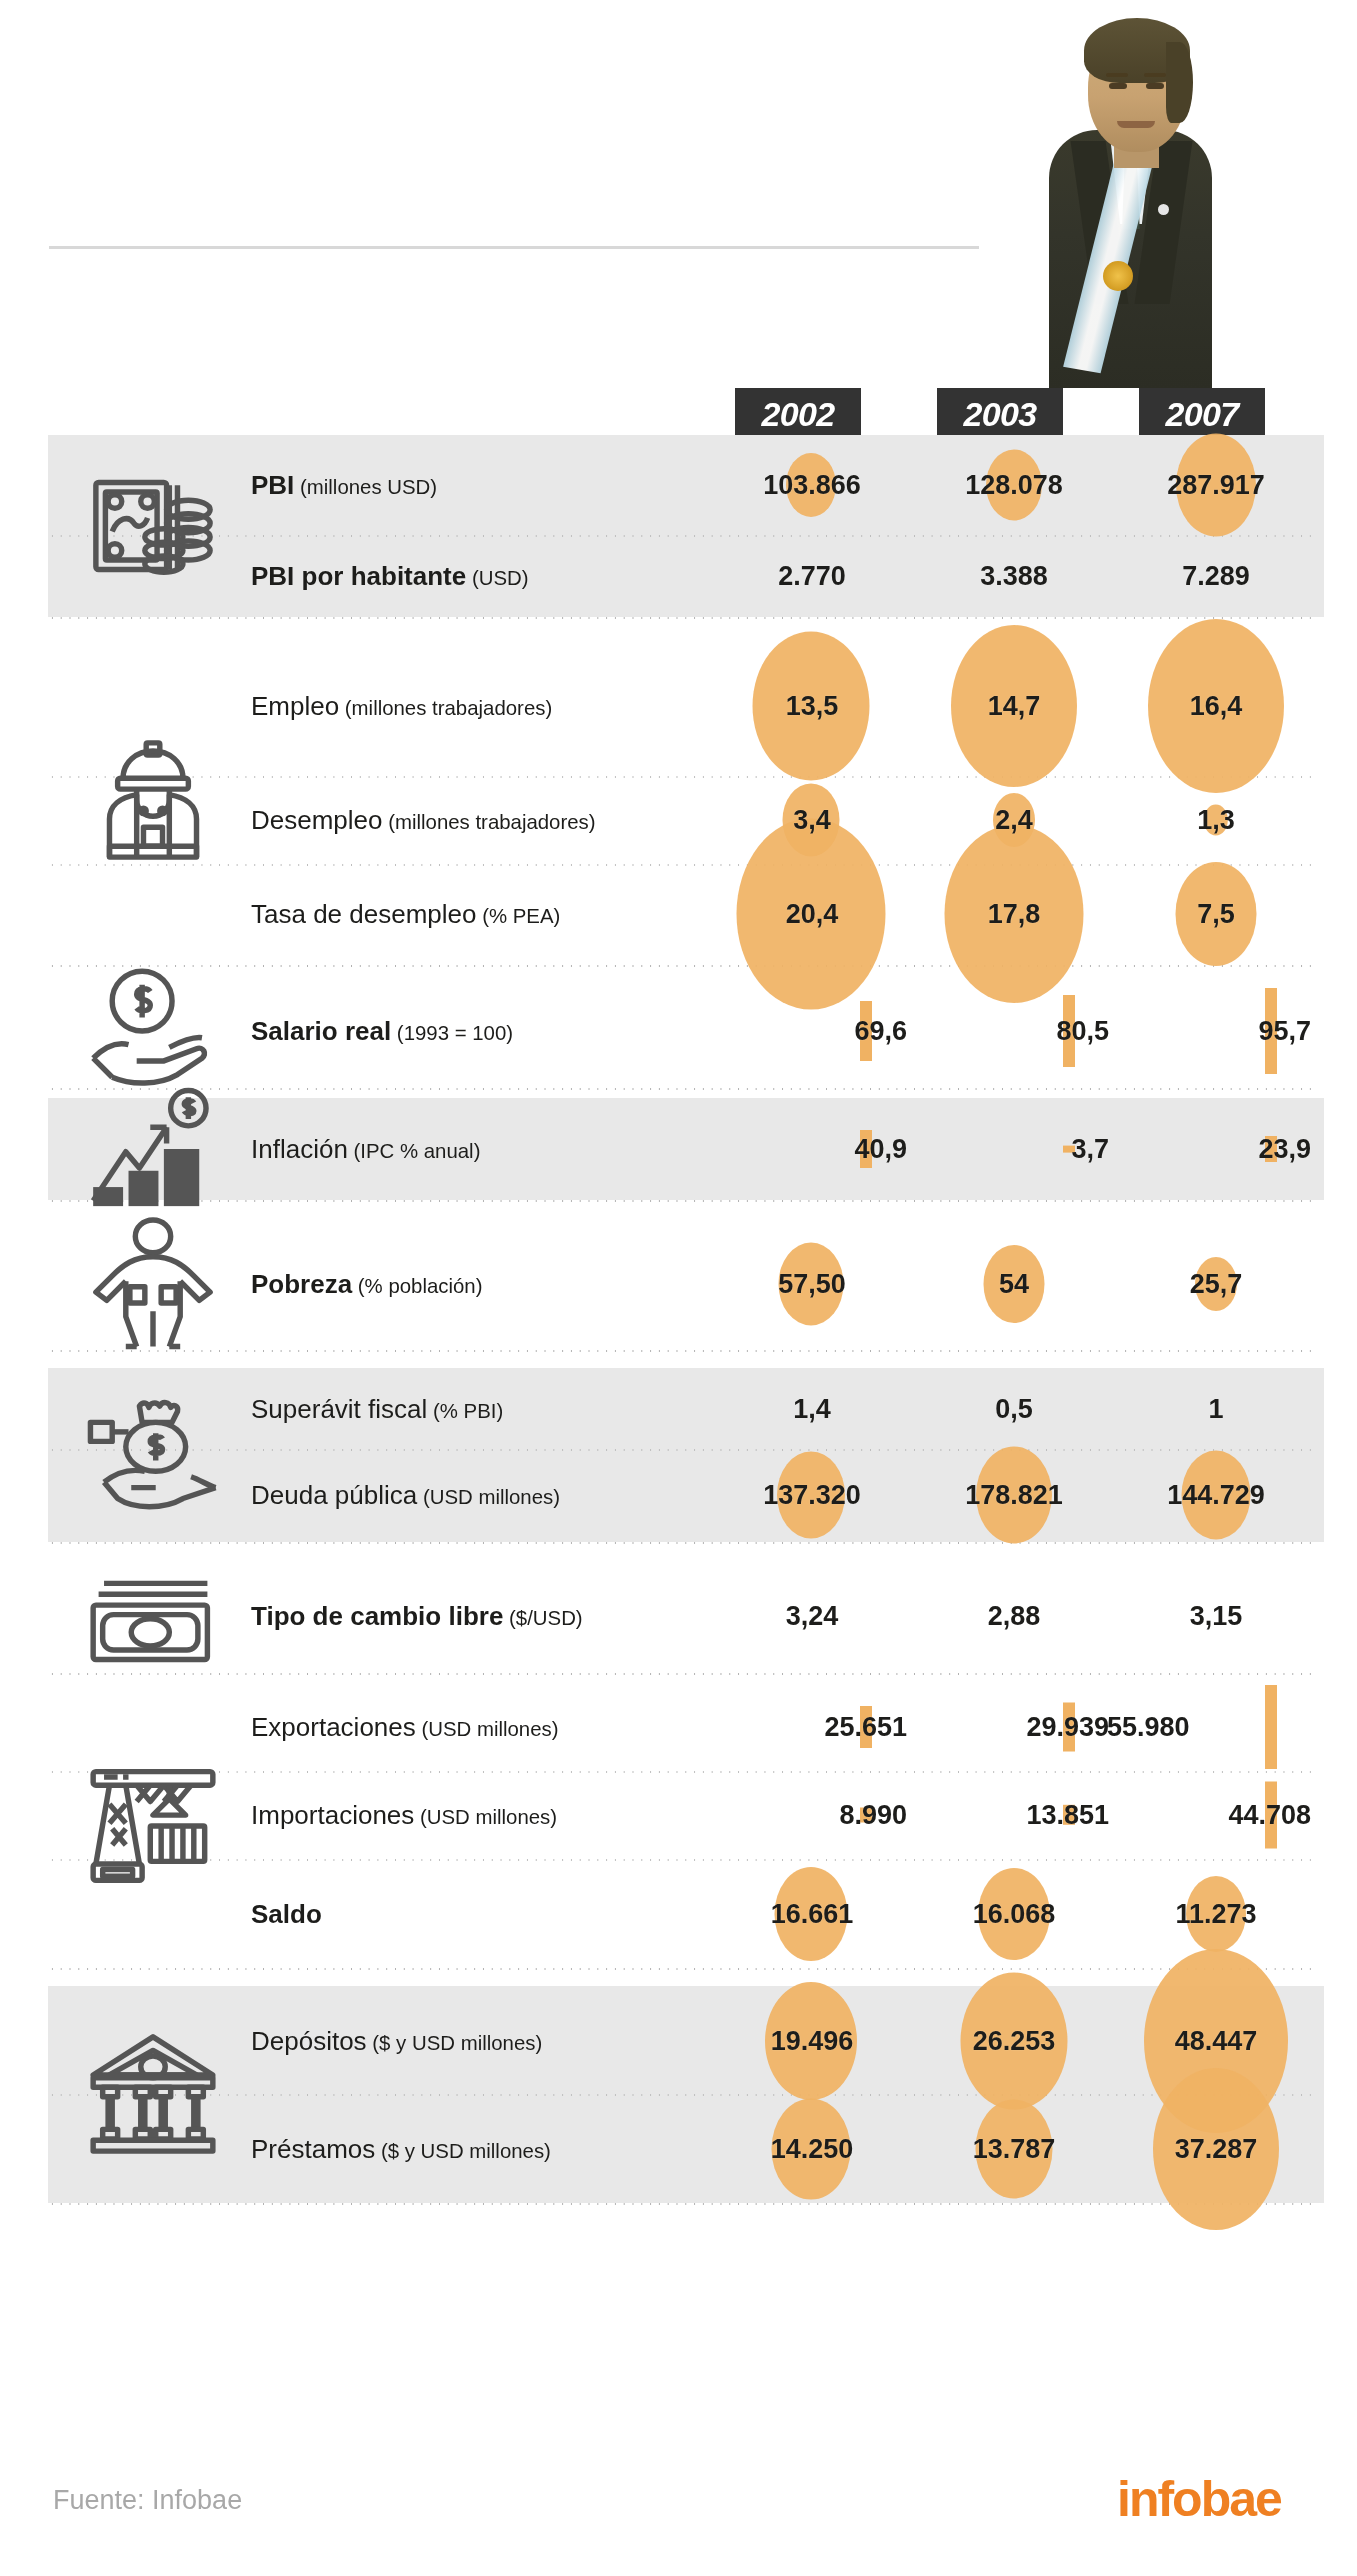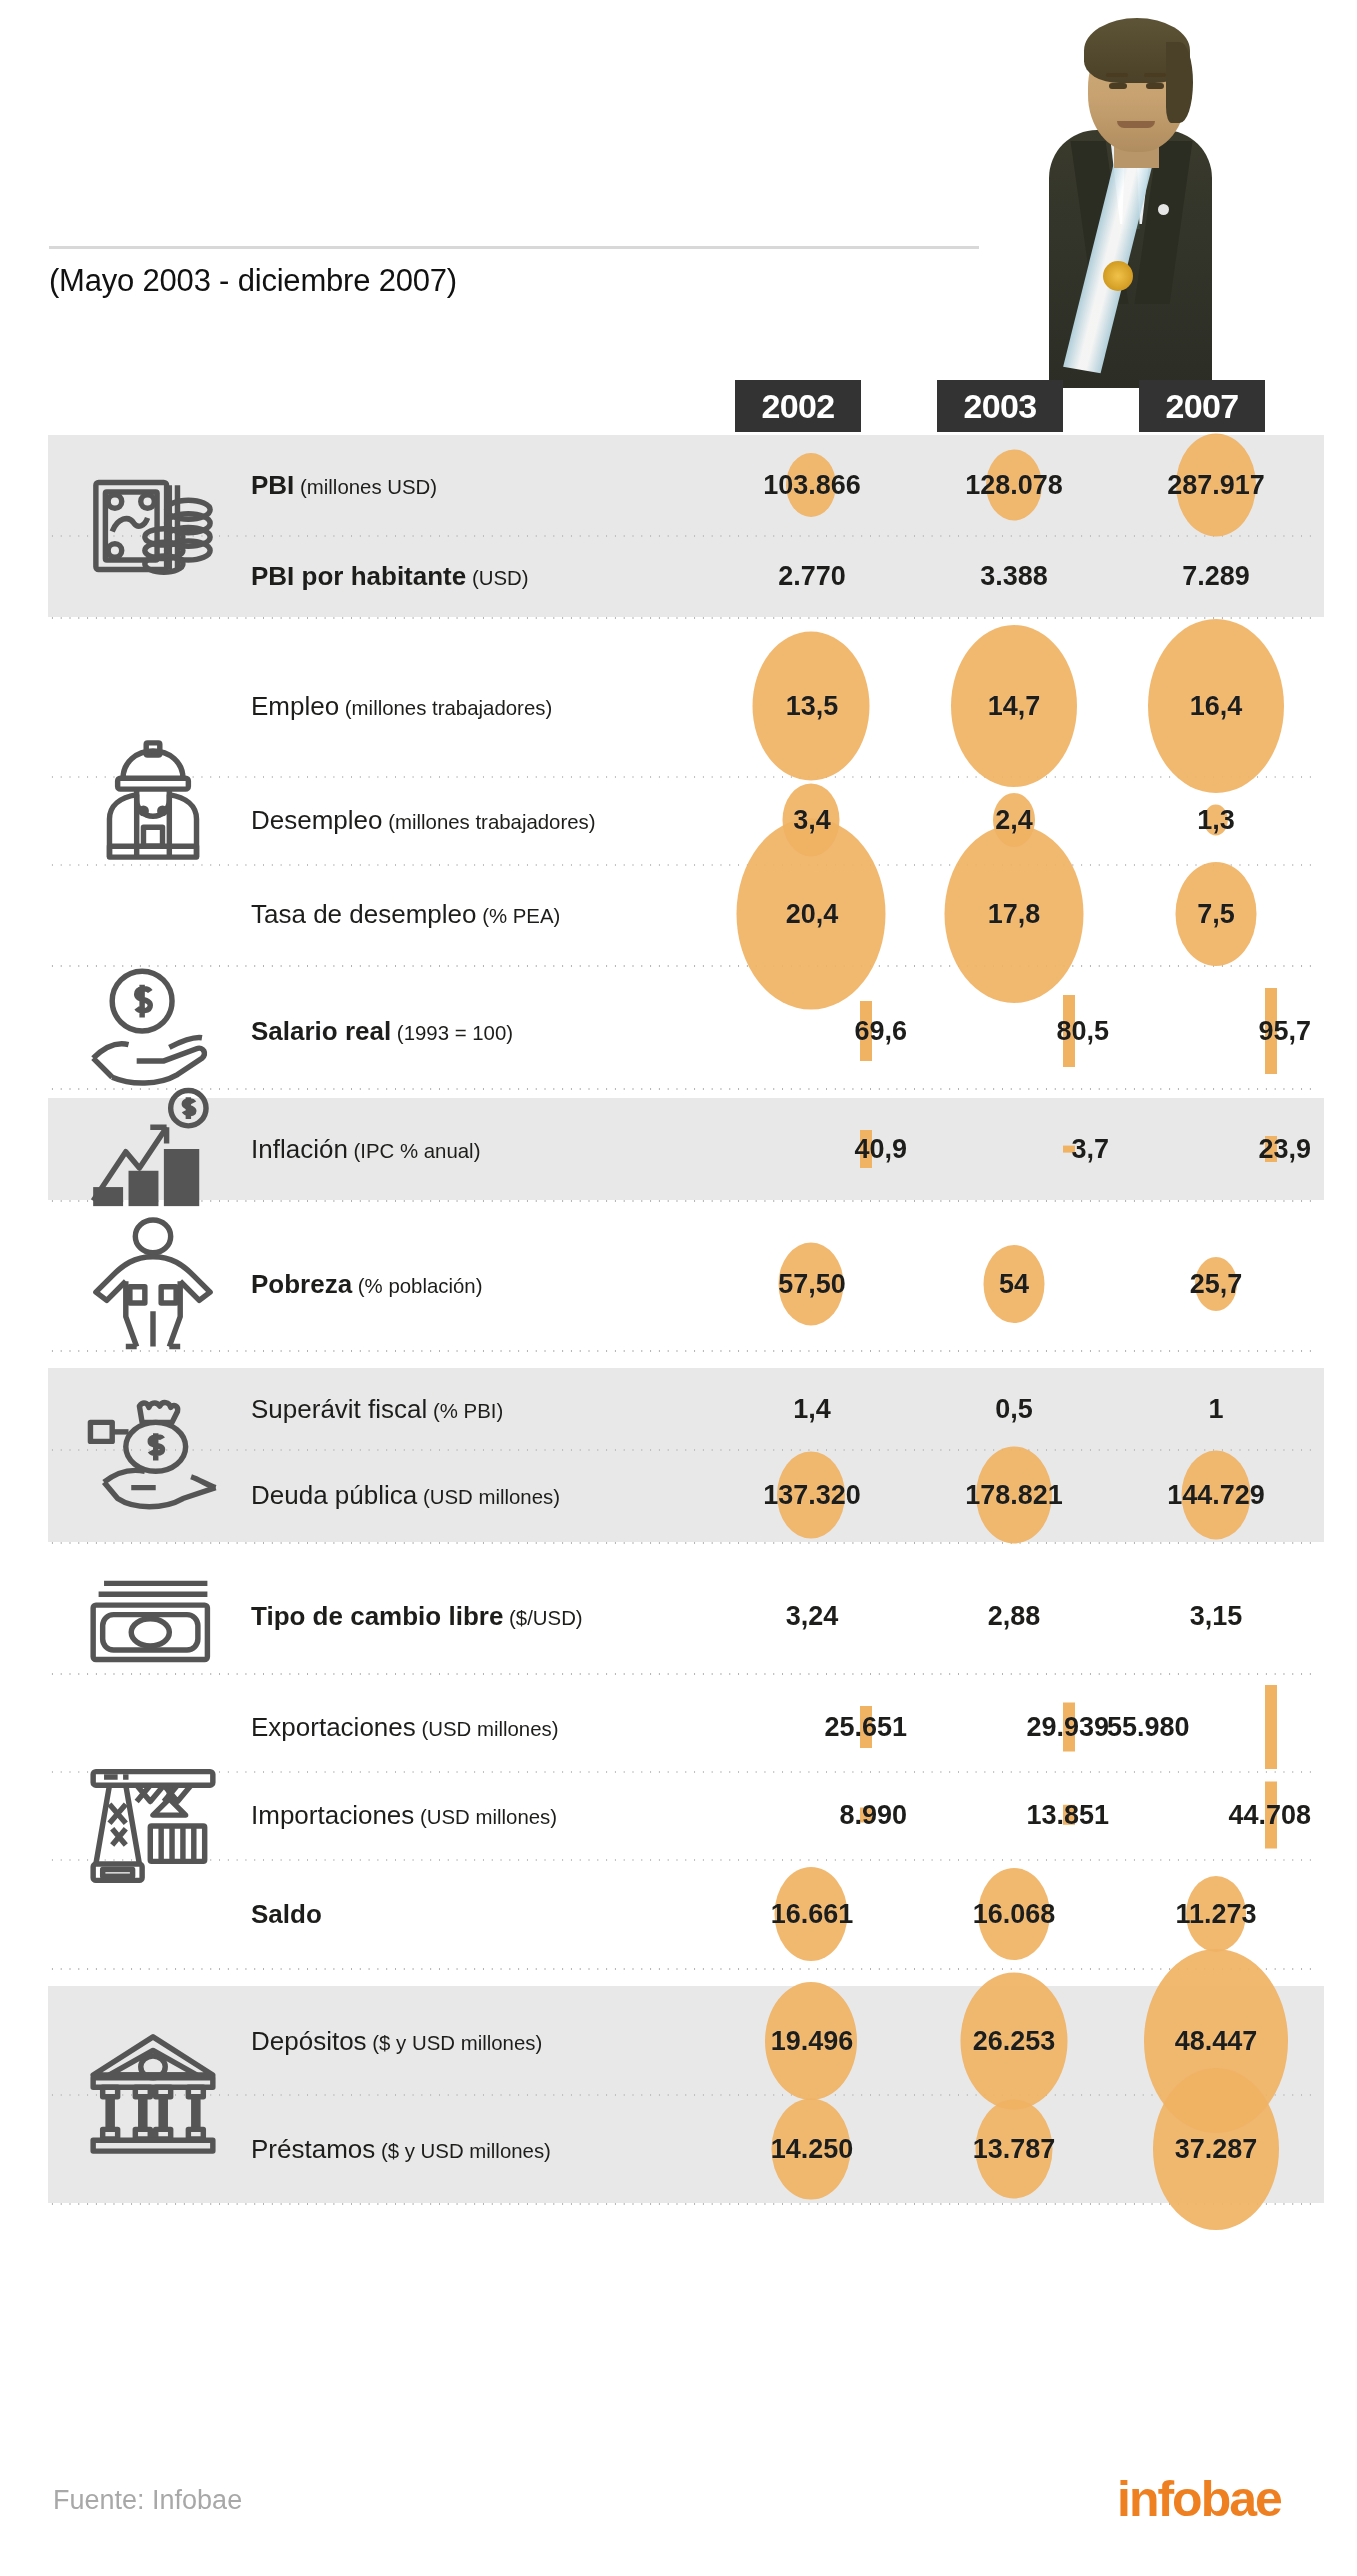--- a/index.html
+++ b/index.html
@@ -44,21 +44,21 @@
   .p-hair2{position:absolute;left:178px;top:34px;width:27px;height:81px;border-radius:0 50% 50% 20%;
      background:#4a4128;}
   .p-eyeL{position:absolute;left:121px;top:75px;width:17.7px;height:6.1px;border-radius:3.4px;background:#4b3c24;}
   .p-eyeR{position:absolute;left:158px;top:75px;width:17.7px;height:6.1px;border-radius:3.4px;background:#4b3c24;}
   .p-browL{position:absolute;left:118px;top:65px;width:22px;height:4.1px;border-radius:2px;background:#4a3c20;}
   .p-browR{position:absolute;left:156px;top:65px;width:22px;height:4.1px;border-radius:2px;background:#4a3c20;}
   .p-mouth{position:absolute;left:129px;top:113px;width:38px;height:6.8px;border-radius:0 0 19px 19px;background:#8d6443;}
   .p-neck{position:absolute;left:126px;top:133px;width:45px;height:27px;background:#b89669;}
 
   
-  .years{position:absolute;left:0;top:380px;width:1230px;height:54px;}
+  .years{position:absolute;left:0;top:388px;width:1230px;height:54px;font-style:italic;}
   .ybox{position:absolute;top:0;height:52px;background:#333333;display:flex;align-items:center;justify-content:center;}
   .ybox span{color:#ffffff;font-size:34px;font-weight:700;letter-spacing:-0.7px;}
   .ybox.c0{left:735px;width:126px;}
   .ybox.c1{left:937px;width:126px;}
   .ybox.c2{left:1139px;width:126px;}
 
   
   .band{position:absolute;left:48px;width:1276px;background:#e8e8e8;}
   .rows{position:absolute;left:0;top:435px;width:1358px;}
 
@@ -96,21 +96,20 @@
   .logo{position:absolute;left:1117px;top:53px;font-size:50px;font-weight:700;color:#ef8022;
      letter-spacing:-2px;font-family:"Liberation Sans",sans-serif;}
 </style>
 </head>
 <body>
 
 <div class="page">
 
   <div class="header">
     <div class="rule"></div>
-    <div class="subtitle">(Mayo 2003 - diciembre 2007)</div>
 
     <div class="portrait">
       <div class="p-suit"></div>
       <div class="p-shirt"></div>
       <div class="p-lapelL"></div>
       <div class="p-lapelR"></div>
       <div class="p-tie"></div>
       <div class="p-sash"></div>
       <div class="p-medal"></div>
       <div class="p-pin"></div>

